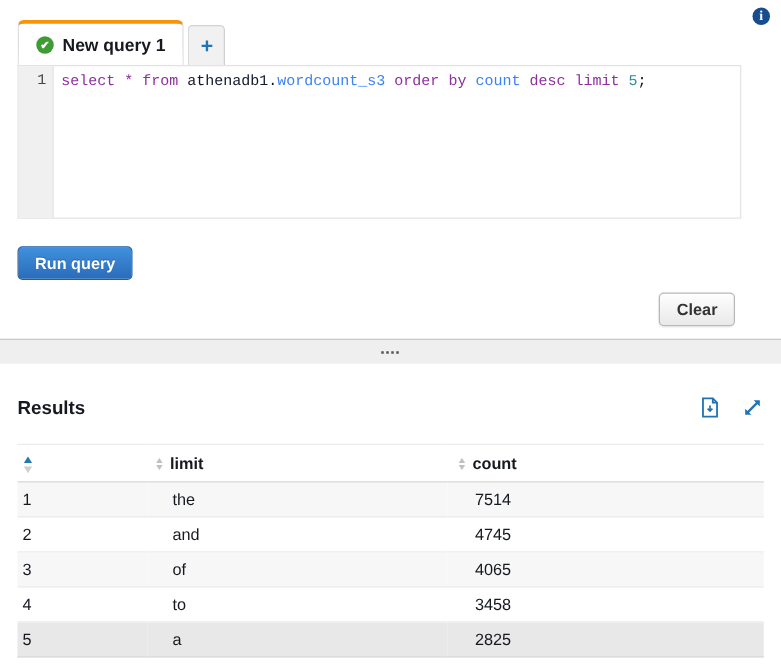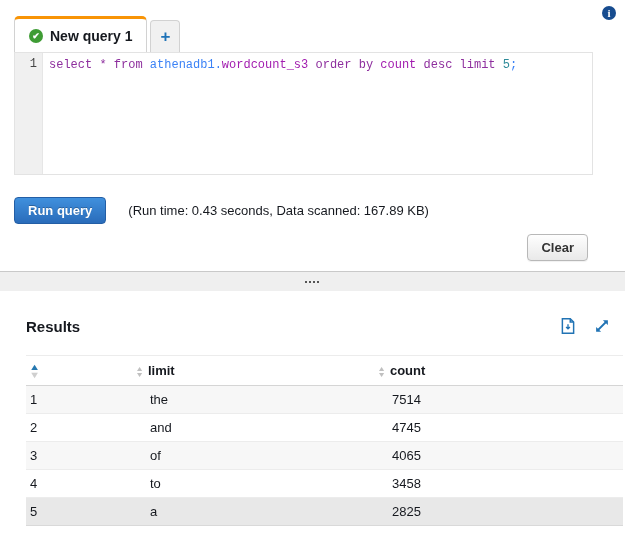--- a/index.html
+++ b/index.html
@@ -53,23 +53,23 @@
   .gutter {
     width:28px; background:#f0f0f0; border-right:1px solid #e6e6e6;
     font-family:"Liberation Mono", monospace; font-size:12px; color:#444;
     text-align:right; padding:4px 5px 0 0;
   }
   .code {
     flex:1; font-family:"Liberation Mono", monospace; font-size:12px;
     padding:4px 0 0 6px; white-space:pre; cursor:text; line-height:16px;
   }
   .tok-keyword   { color:#8e2f9e; }
-  .tok-identifier{ color:#a21caf;margin-top:35px; }
+  .tok-identifier{ color:#3b82f6;margin-top:35px; }
   .tok-number    { color:#2e8b99; }
-  .tok-plain     { color:#3b82f6; }
+  .tok-plain     { color:#0f172a; }
 
   
   .btn {
     font-family:inherit; font-size:13px; font-weight:bold;
     border-radius:4px; padding:5px 13px; cursor:pointer; white-space:nowrap;
   }
   .btn-primary {
     background:linear-gradient(#4090dd,#2a6cba);
     border:1px solid #235ea5; color:#fff;
     text-shadow:0 -1px 0 rgba(0,0,0,.25);
@@ -100,21 +100,21 @@
 
   
   .splitter {
     margin-top:10px; height:20px; background:#efefef;
     border-top:1px solid #c9c9c9; cursor:row-resize; position:relative;
   }
   .grip { position:absolute; left:50%; top:9px; margin-left:-8px; width:2px; height:2px;
           background:#555; box-shadow:4px 0 0 #555, 8px 0 0 #555, 12px 0 0 #555; }
 
   
-  .results { padding:26px 14px 0 14px; background:#fff;margin-left:12px; }
+  .results { padding:26px 14px 0 14px; background:#fff; }
   .results-head { display:flex; align-items:center; }
   .results-title { font-size:15px; font-weight:bold; }
   .results-icons { margin-left:auto; display:flex; align-items:center; gap:16px; }
   .results-icons .ricon { width:18px; height:18px; cursor:pointer; display:block; }
 
   table.results-table {
     border-collapse:collapse; width:597px; margin-top:20px;
     font-size:13px; table-layout:fixed;
   }
   .results-table th { height:30px; text-align:left; font-weight:bold;
@@ -155,21 +155,20 @@
 
   <div class="editor">
     <div class="gutter">
       <span>1</span>
     </div>
     <div class="code"><span class="tok-keyword">select</span><span class="tok-plain"> </span><span class="tok-keyword">*</span><span class="tok-plain"> </span><span class="tok-keyword">from</span><span class="tok-plain"> athenadb1.</span><span class="tok-identifier">wordcount_s3</span><span class="tok-plain"> </span><span class="tok-keyword">order</span><span class="tok-plain"> </span><span class="tok-keyword">by</span><span class="tok-plain"> </span><span class="tok-identifier">count</span><span class="tok-plain"> </span><span class="tok-keyword">desc</span><span class="tok-plain"> </span><span class="tok-keyword">limit</span><span class="tok-plain"> </span><span class="tok-number">5</span><span class="tok-plain">;</span></div>
   </div>
 
   <div class="toolbar">
     <button class="btn btn-primary">Run query</button>
-    <span class="run-stats">(Run time: 0.43 seconds, Data scanned: 167.89 KB)</span>
   </div>
 
   <div class="toolbar2">
     <span class="spacer"></span>
     <button class="btn btn-default">Clear</button>
   </div>
 
   <div class="splitter">
     <div class="grip"></div>
   </div>

